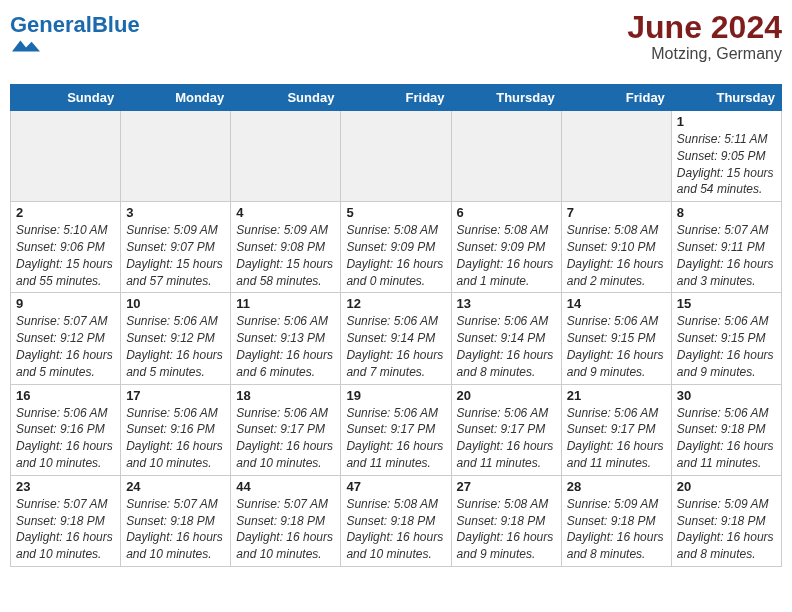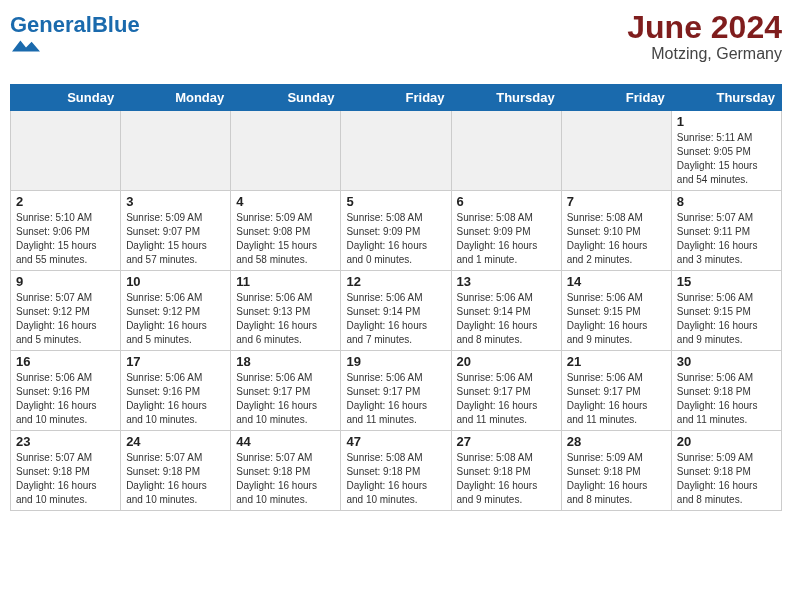--- a/index.html
+++ b/index.html
@@ -77,23 +77,24 @@
       background: #f0f0f0;
     }
     .day-number {
       font-size: 13px;
       font-weight: bold;
       color: #222;
       display: block;
       margin-bottom: 2px;
     }
     .day-info {
-      font-size: 10px;
+      font-size: 12px;
       color: #333;
       line-height: 1.4;
+      font-style: italic;
     }
     tr.week-row td {
       height: 75px;
     }
   </style>
 </head>
 <body>
 
 <div class="header">
   <div class="logo">

